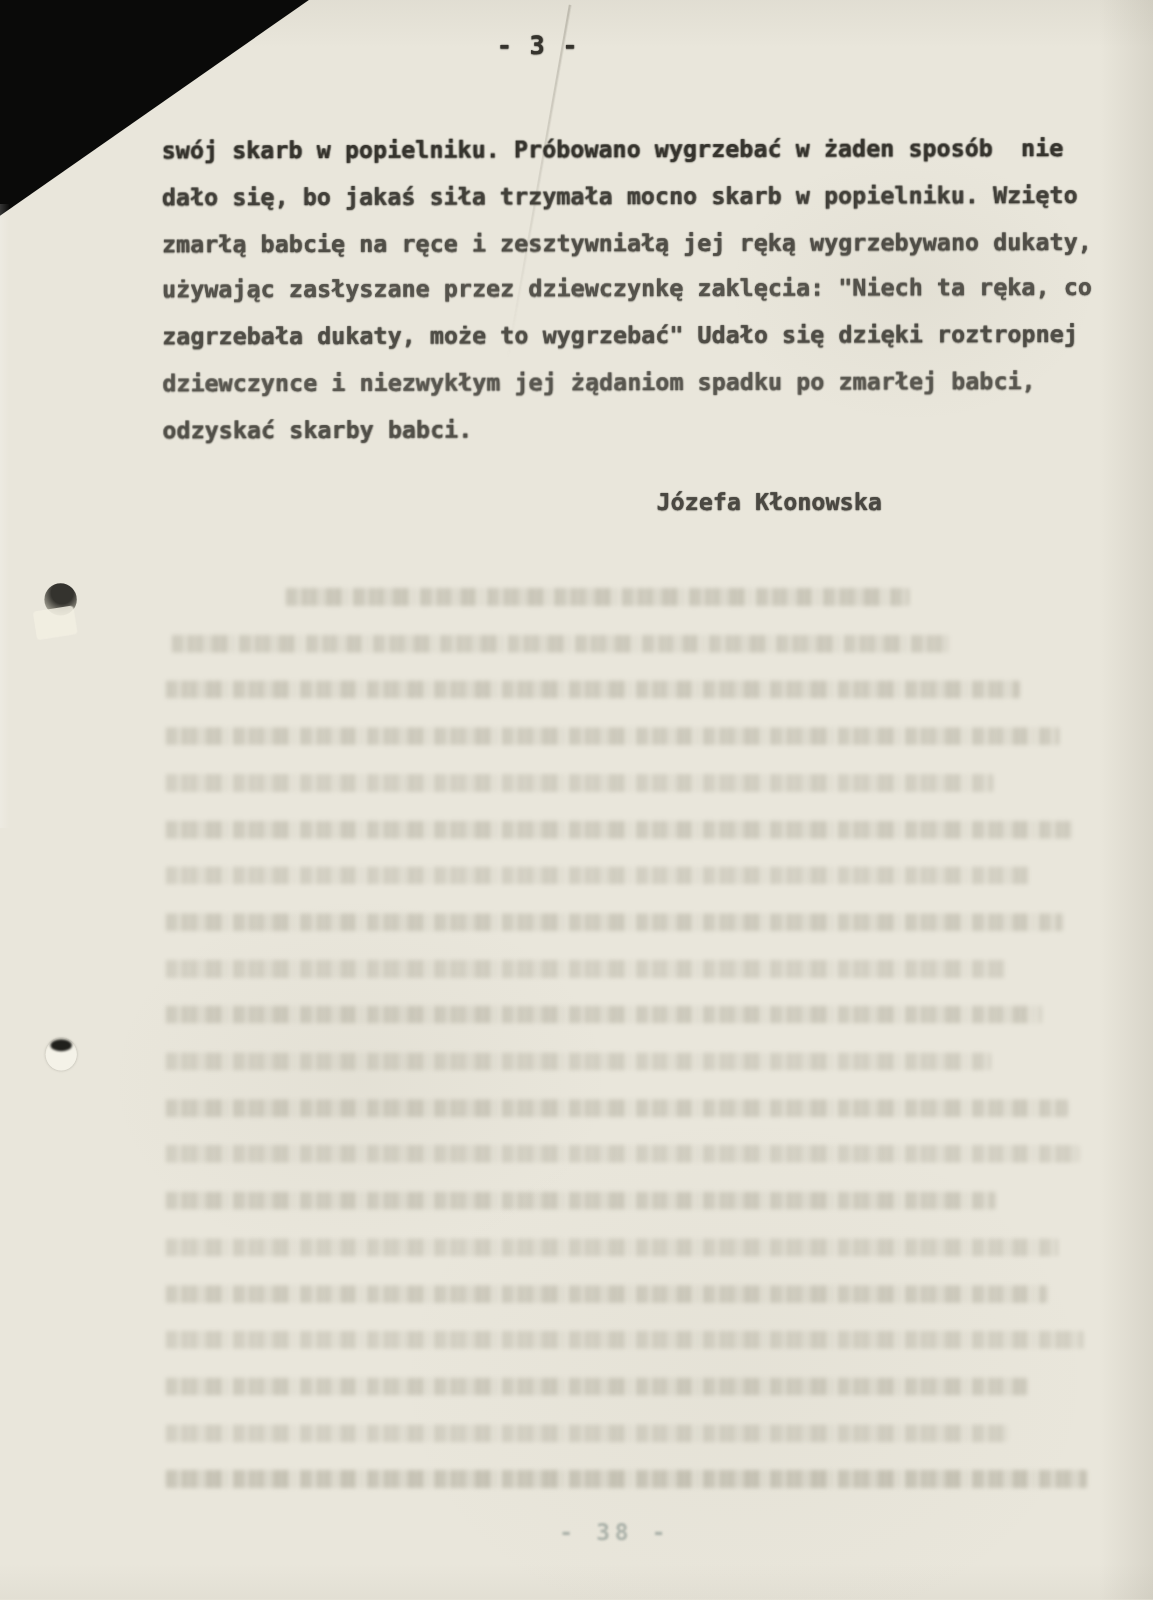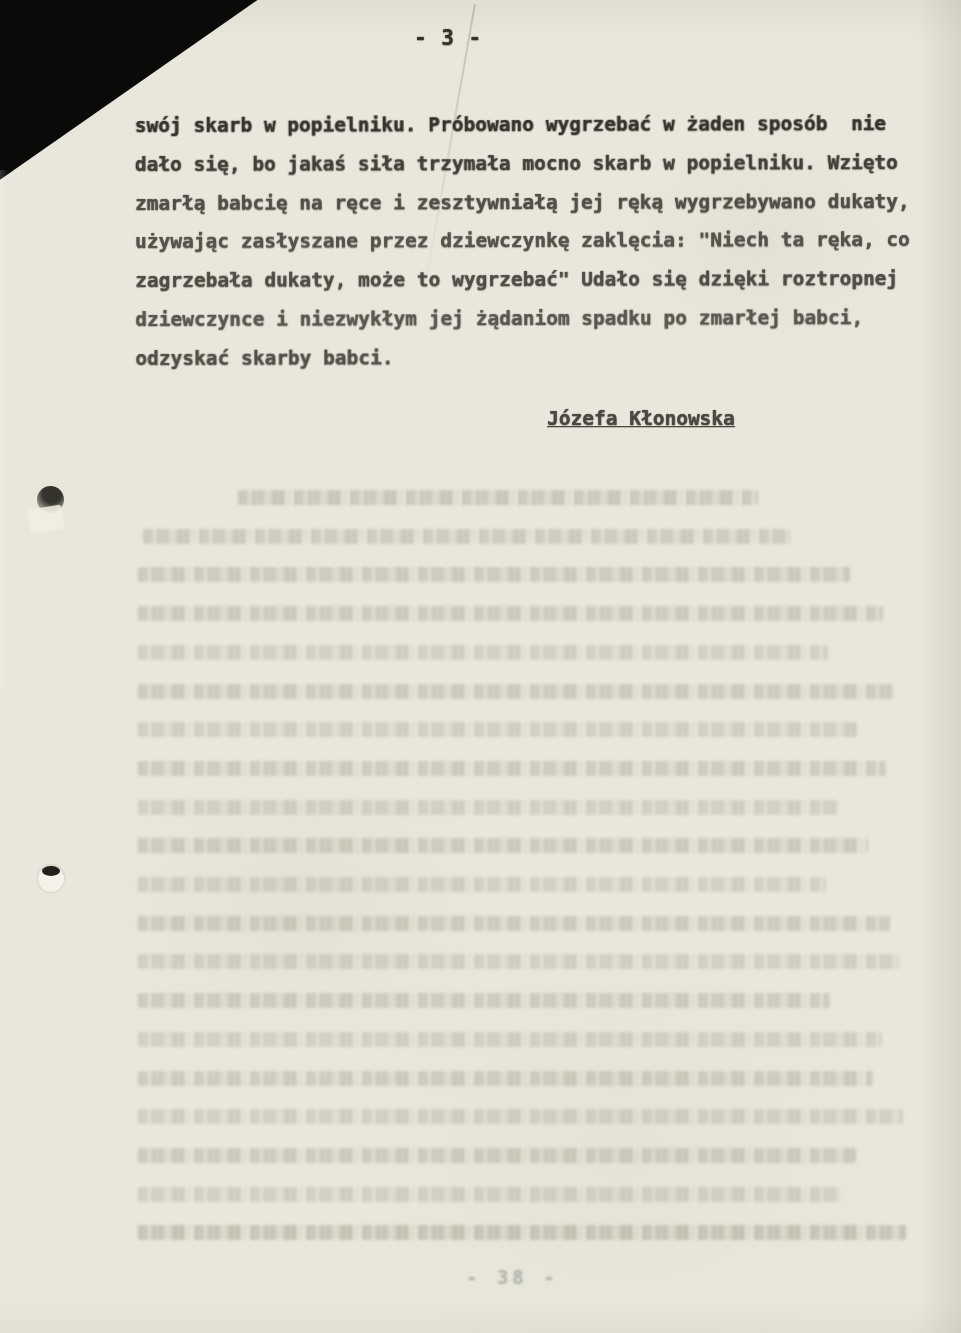--- a/index.html
+++ b/index.html
@@ -43,21 +43,21 @@
   }
   .typed-line{white-space:pre;}
   .body-paragraph .typed-line:nth-child(2){opacity:.93}
   .body-paragraph .typed-line:nth-child(3){opacity:.85}
   .body-paragraph .typed-line:nth-child(4){opacity:.82}
   .body-paragraph .typed-line:nth-child(5){opacity:.86}
   .body-paragraph .typed-line:nth-child(6){opacity:.8}
   .body-paragraph .typed-line:nth-child(7){opacity:.84}
   .signature{
     position:absolute;left:547px;top:407px;
-    font-size:19.5px;opacity:.88;text-decoration:underline;
+    font-size:19.5px;opacity:.88;
   }
   .faded-block{
     position:absolute;left:138px;top:490px;width:780px;height:760px;
   }
   .ghost-line{
     position:absolute;height:15px;border-radius:2px;
     background:
       repeating-linear-gradient(90deg,
         rgba(125,121,101,.42) 0 9px, rgba(125,121,101,.10) 9px 13px,
         rgba(125,121,101,.38) 13px 27px, rgba(125,121,101,.06) 27px 33px,

